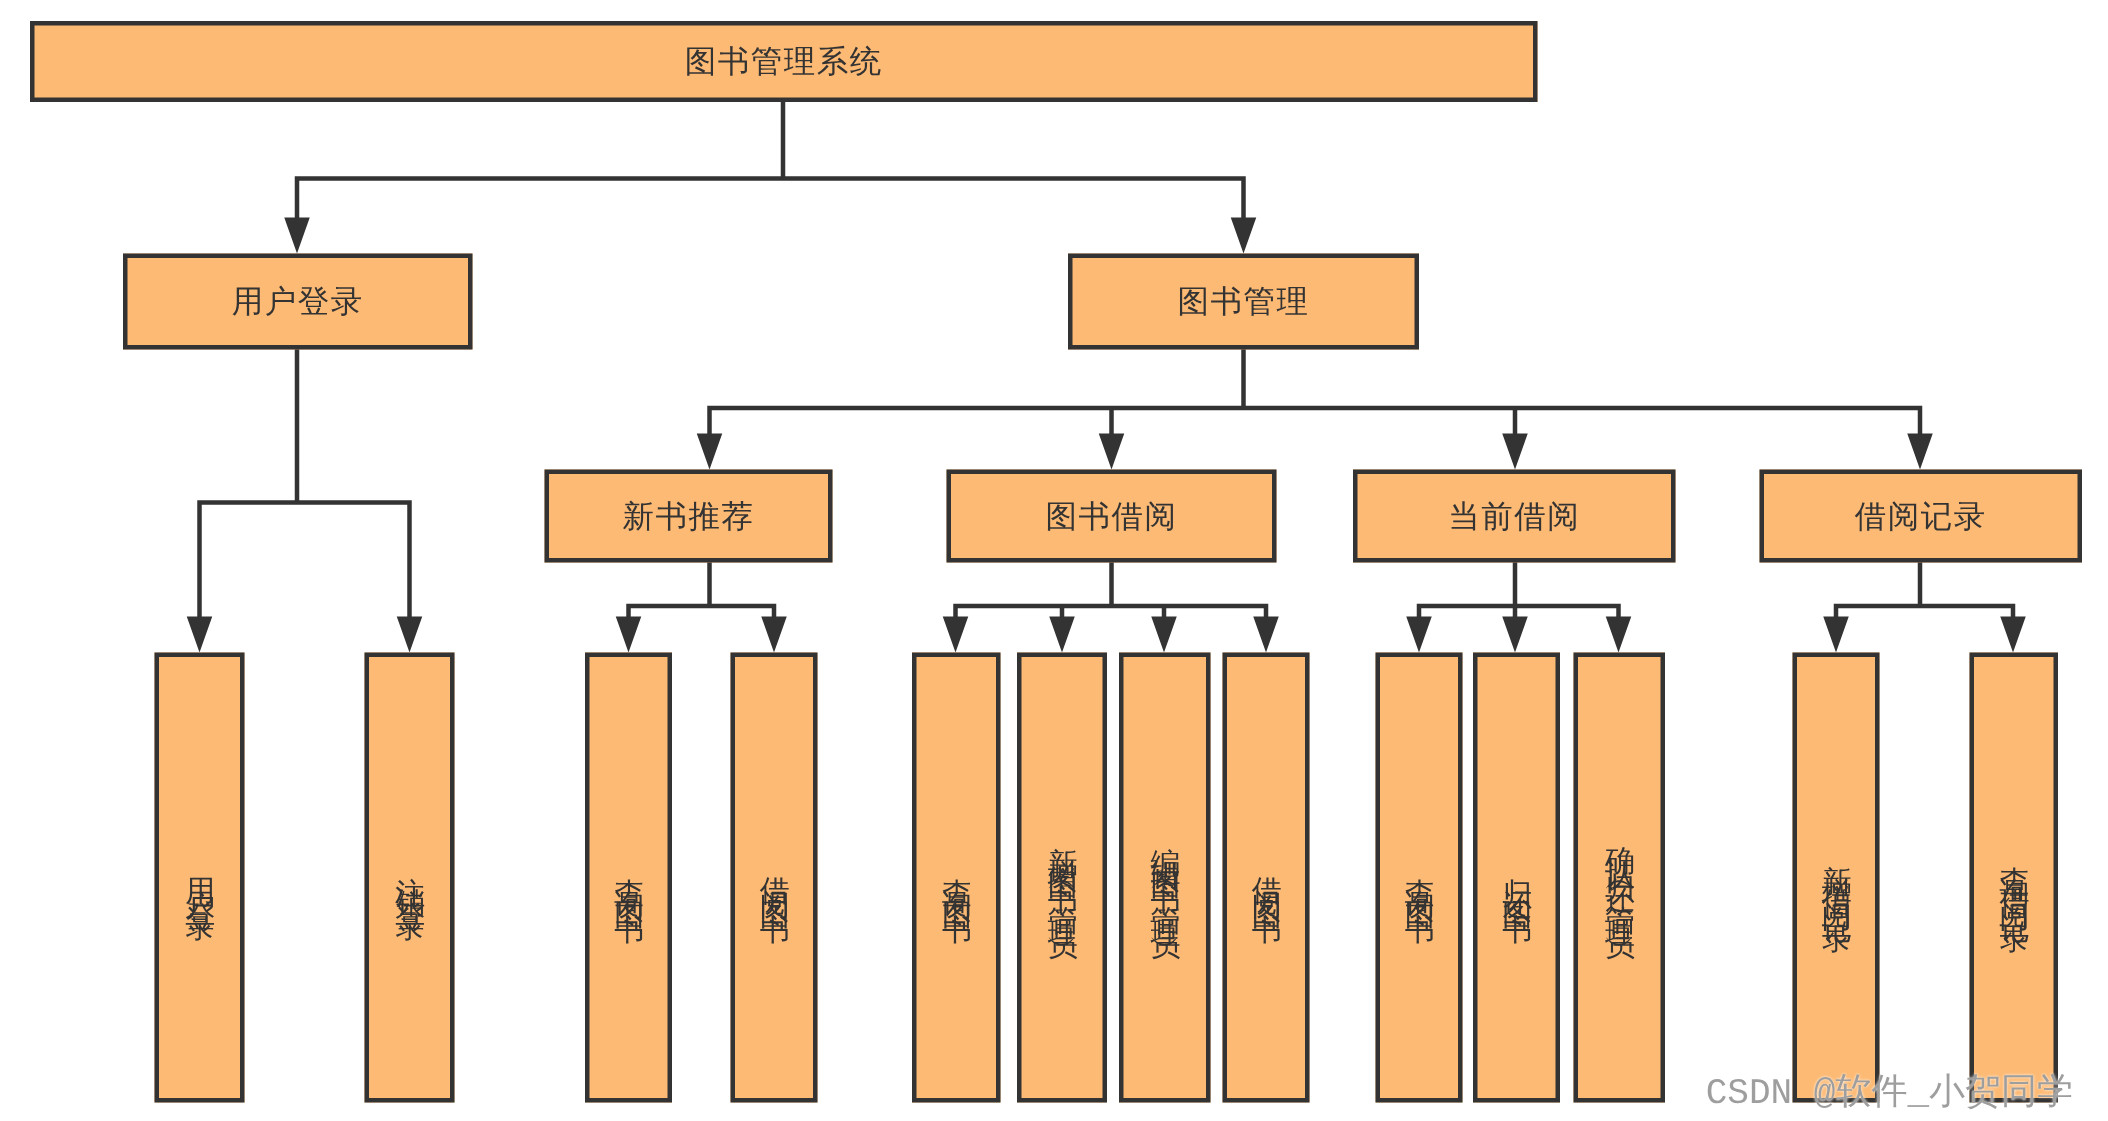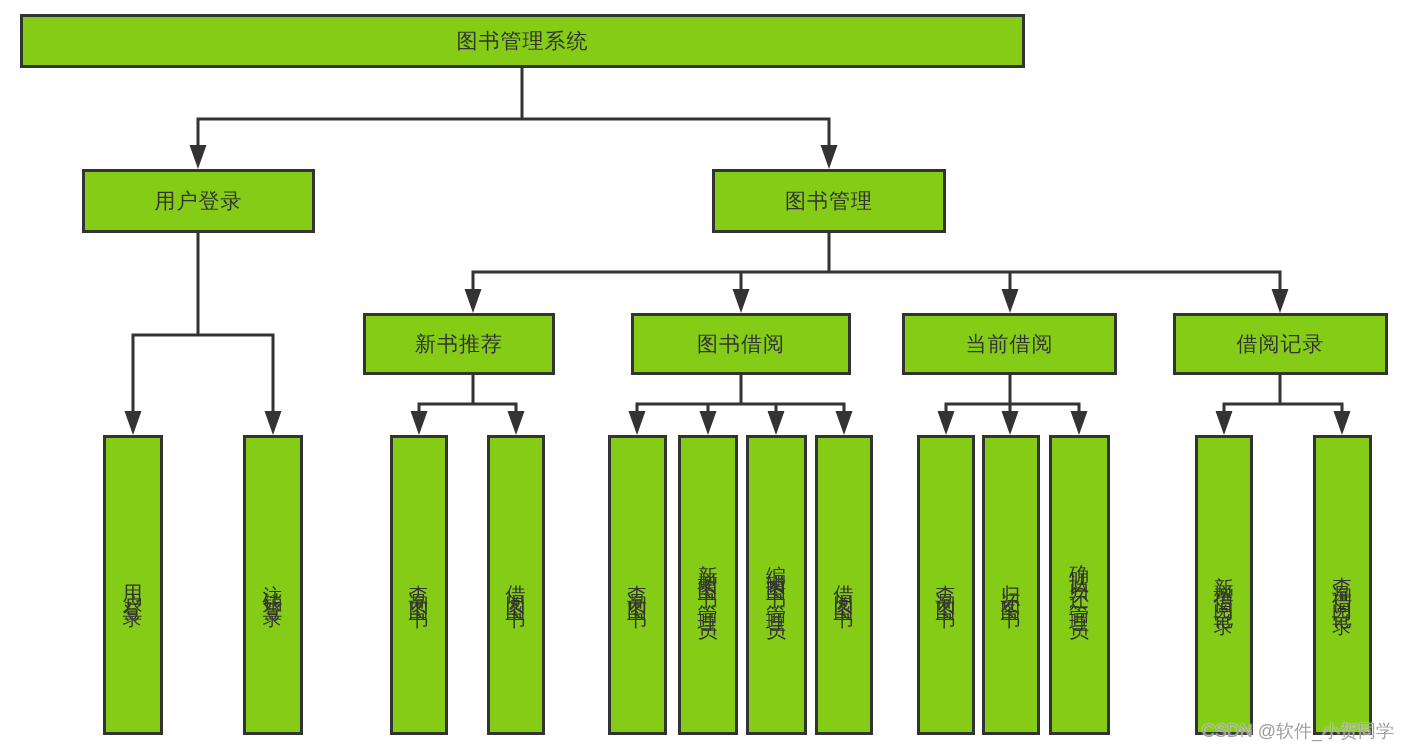--- a/index.html
+++ b/index.html
@@ -18,47 +18,48 @@
   }
   svg.connectors {
     position: absolute;
     inset: 0;
     color: var(--line, #333333);
   }
   .box {
     position: absolute;
     box-sizing: border-box;
     border: 3px solid var(--border, #333333);
-    background: #84cc16;
+    background: #fdba74;
     display: flex;
     align-items: center;
     justify-content: center;
     color: var(--text, #333333);
   }
   .hbox .label {
     font-size: 21px;
     letter-spacing: 1px;
     white-space: nowrap;
   }
   .vbox .vtext {
     writing-mode: vertical-rl;
     text-orientation: mixed;
     font-size: 20px;
     letter-spacing: 8px;
     line-height: 1;
     white-space: nowrap;
   }
   .watermark {
     position: absolute;
-    right: 11px;
+    right: 23px;
     bottom: 4px;
-    font-size: 18px;
+    font-size: 24px;
     color: var(--watermark, #9e9e9e);
     text-shadow: 0 0 2px #ffffff;
     white-space: nowrap;
+    font-family: Liberation Mono, monospace;
   }
 </style>
 </head>
 <body>
 
 <div class="canvas">
 
   <svg class="connectors" width="1405" height="747" viewBox="0 0 1405 747" aria-hidden="true">
 
     <g>

